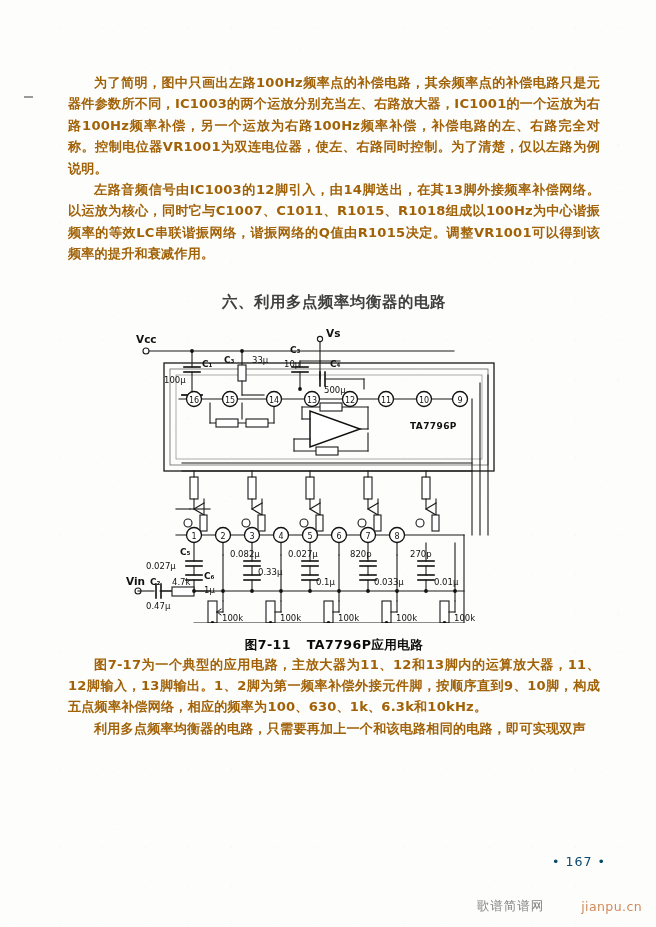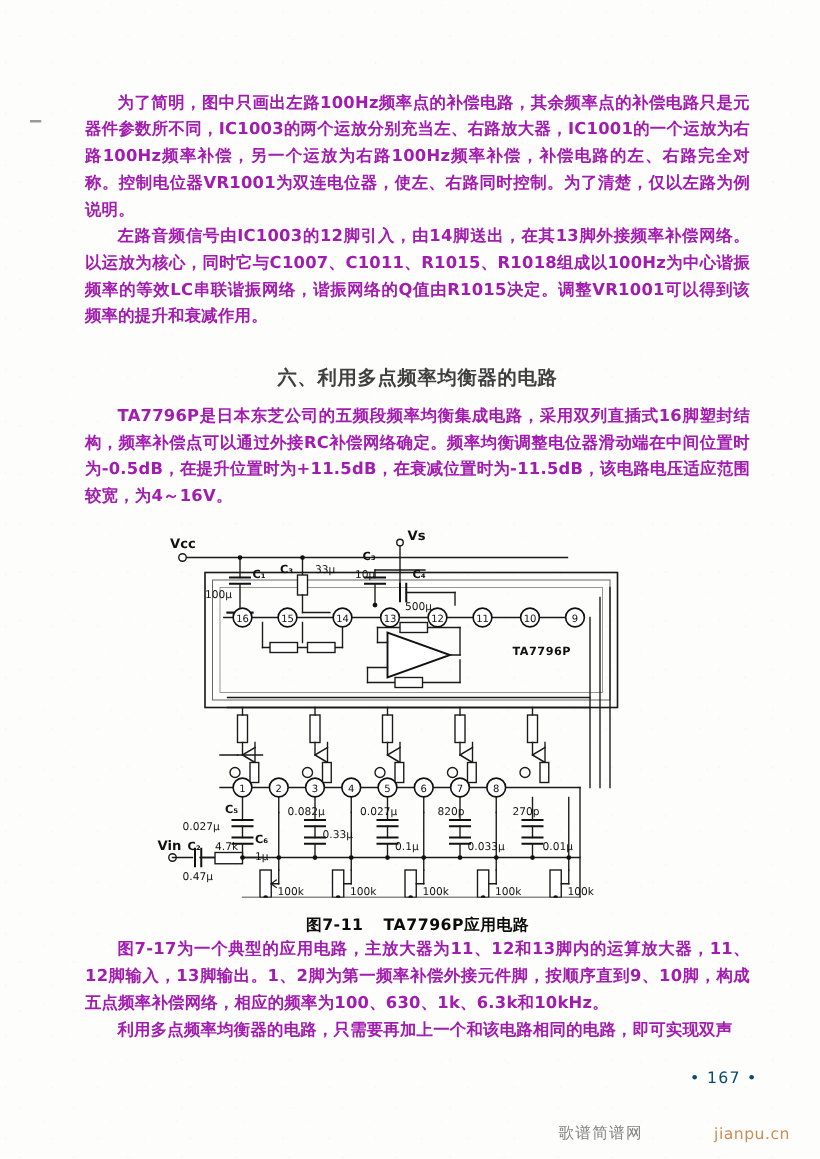--- a/index.html
+++ b/index.html
@@ -31,21 +31,21 @@
     position:absolute;
     left:68px;right:56px;top:72px;
   }
   p.para{
     margin:0 0 0 0;
     font-size:13.1px;
     line-height:21.4px;
     text-align:justify;
     text-indent:26px;
     letter-spacing:.2px;
-    color:#a21caf;
+    color:#a16207;
     font-weight:600;
   }
   p.para.cont{text-indent:26px;}
   h2.section{
     margin:26px 0 10px 0;
     font-size:15.4px;
     line-height:22px;
     text-align:center;
     font-weight:700;
     letter-spacing:.6px;
@@ -77,22 +77,22 @@
   .fig-caption .gap{display:inline-block;width:16px;}
   .pageno{
     position:absolute;
     right:50px;bottom:58px;
     font-size:12.6px;font-weight:400;
     letter-spacing:1px;
     color:#0c4a6e;
   }
   .watermark{
     position:absolute;
-    right:24px;bottom:12px;
-    display:flex;align-items:center;gap:21px;
+    right:14px;bottom:12px;
+    display:flex;align-items:center;gap:1px;
     opacity:.85;
   }
   .wm-cn{font-size:12.5px;color:#6e6e6e;letter-spacing:1px;}
   .wm-en{font-size:12.5px;color:#c8763c;letter-spacing:.4px;margin-left:36px;}
   .edge-mark{
     position:absolute;left:24px;top:96px;
     width:9px;height:2px;background:#9a9a9a;
   }
   text{font-family:"DejaVu Sans","Liberation Sans",sans-serif;}
 </style>
@@ -104,21 +104,20 @@
 
   <div class="edge-mark"></div>
 
   <div class="content">
 
     <p class="para">为了简明，图中只画出左路100Hz频率点的补偿电路，其余频率点的补偿电路只是元器件参数所不同，IC1003的两个运放分别充当左、右路放大器，IC1001的一个运放为右路100Hz频率补偿，另一个运放为右路100Hz频率补偿，补偿电路的左、右路完全对称。控制电位器VR1001为双连电位器，使左、右路同时控制。为了清楚，仅以左路为例说明。</p>
     <p class="para cont">左路音频信号由IC1003的12脚引入，由14脚送出，在其13脚外接频率补偿网络。以运放为核心，同时它与C1007、C1011、R1015、R1018组成以100Hz为中心谐振频率的等效LC串联谐振网络，谐振网络的Q值由R1015决定。调整VR1001可以得到该频率的提升和衰减作用。</p>
 
     <h2 class="section">六、利用多点频率均衡器的电路</h2>
 
-    <p class="para">TA7796P是日本东芝公司的五频段频率均衡集成电路，采用双列直插式16脚塑封结构，频率补偿点可以通过外接RC补偿网络确定。频率均衡调整电位器滑动端在中间位置时为-0.5dB，在提升位置时为+11.5dB，在衰减位置时为-11.5dB，该电路电压适应范围较宽，为4～16V。</p>
 
     <div class="figure-wrap">
       <svg class="figure-svg" width="420" height="300" viewBox="0 0 420 300">
         <defs>
           <g id="capH">
             <line x1="0" y1="-7" x2="0" y2="7" stroke="#111" stroke-width="1.6"></line>
             <line x1="5" y1="-7" x2="5" y2="7" stroke="#111" stroke-width="1.6"></line>
           </g>
           <g id="capV">
             <line x1="-8" y1="0" x2="8" y2="0" stroke="#111" stroke-width="1.6"></line>

